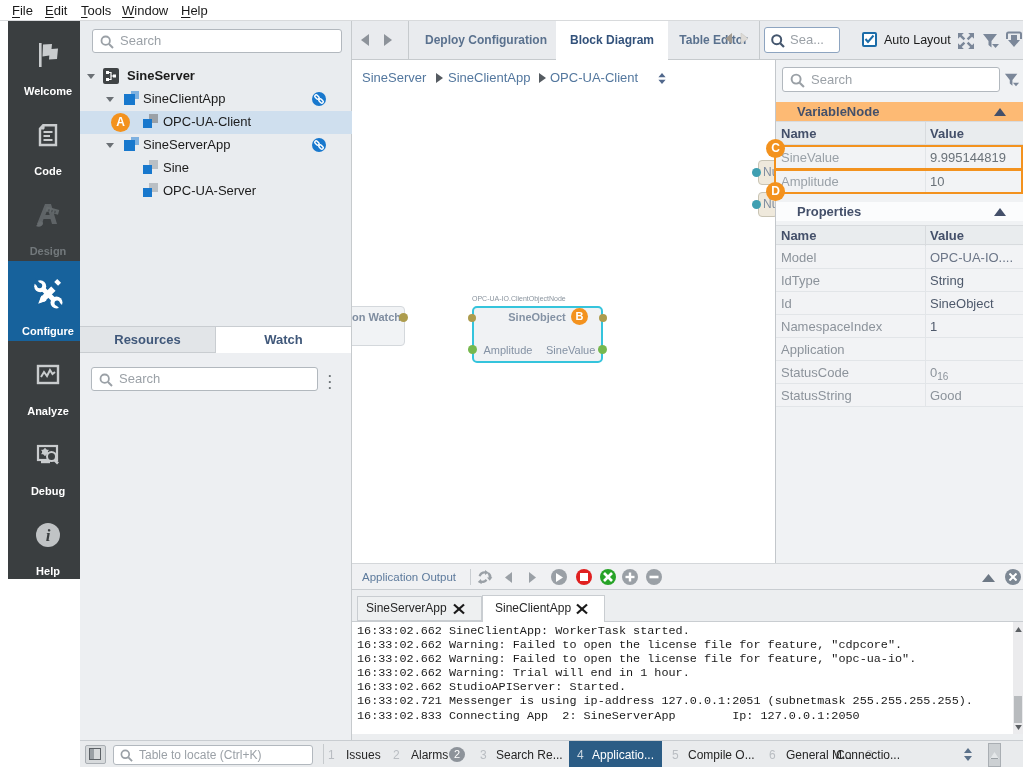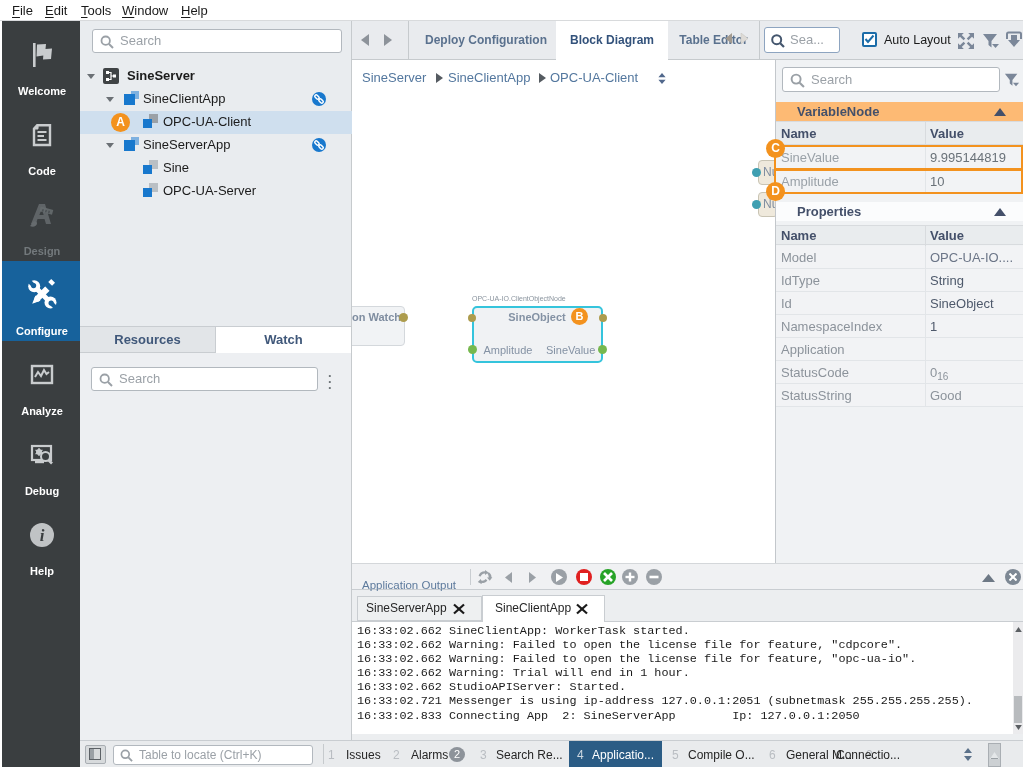--- a/index.html
+++ b/index.html
@@ -6,21 +6,21 @@
   html,body { width:1023px; height:767px; overflow:hidden; }
   body { font-family:"Liberation Sans", sans-serif; position:relative; background:#fff; }
   .abs { position:absolute; }
 
   
   #menubar { left:0; top:0; width:1023px; height:21px; background:#fff; border-bottom:1px solid #d8dadc; font-size:13px; color:#1a1a1a; }
   #menubar span { position:absolute; top:3px; }
   #menubar u { text-decoration:underline; text-underline-offset:2px; }
 
   
-  #sidebar { left:2px; top:21px; width:80px; height:746px; background:#3a3e40; }
+  #sidebar { left:8px; top:21px; width:80px; height:558px; background:#3a3e40; }
   .sideitem { position:absolute; left:0; width:80px; height:80px; text-align:center; }
   .sideitem .lbl { position:absolute; width:80px; top:64px; font-size:11px; font-weight:bold; color:#fff; }
   .sideitem svg { position:absolute; left:27px; top:21px; }
   .sideitem.active { background:#17629c; }
   .sideitem.disabled .lbl { color:#73797c; }
 
   
   #leftpanel { left:80px; top:21px; width:272px; height:719px; background:#e9ecef; border-right:1px solid #c6cacd; }
   .searchbox { position:absolute; background:#fff; border:1px solid #b2b8be; border-radius:3px; color:#9ba1a7; }
   .searchbox .mag { position:absolute; }
@@ -417,21 +417,21 @@
       </div>
     <div class="prow" style="top:159px;">
         <span class="pn">StatusString</span>
         <span class="pv" style="color:#8c939b;">Good</span>
       </div>
   </div>
 </div>
 
 <div id="bottompanel" class="abs">
   <div style="position:absolute; left:0; top:0; width:671px; height:27px; background:#f0f1f3; border-top:1px solid #d4d7da; border-bottom:1px solid #c9cdd1;">
-    <span style="position:absolute; left:10px; top:15px; font-size:11.5px; color:#5d7a9c;text-align:right;">Application Output</span>
+    <span style="position:absolute; left:10px; top:7px; font-size:11.5px; color:#5d7a9c;text-align:right;">Application Output</span>
     <div style="position:absolute; left:118px; top:5px; width:1px; height:16px; background:#c9cdd1;"></div>
 
     <svg style="position:absolute; left:125px; top:6px;" width="16" height="15" viewBox="0 0 16 15">
         <g fill="#9aa0a6">
           <path d="M8 0 L11.5 2.5 L8 5 L8 3.5 C5.5 3.5 4 5 3.8 6.5 L1.6 6 C2.1 3 4.6 1.2 8 1.2 Z"></path>
           <path d="M15 5.5 L14.5 9.8 L10.5 8.5 L12 7.7 C11 5.6 9.4 5 8.6 5 L9.5 3 C12 3.2 13.8 4.7 14.2 6 Z" transform="rotate(30 12 7)"></path>
           <path d="M4.5 14 L0.8 12 L3.8 9 L4.2 10.6 C6.5 11 8 10 8.5 9 L10.3 10.2 C9.2 12.6 6.7 13.4 4.9 12.8 Z"></path>
         </g>
       </svg>
 

